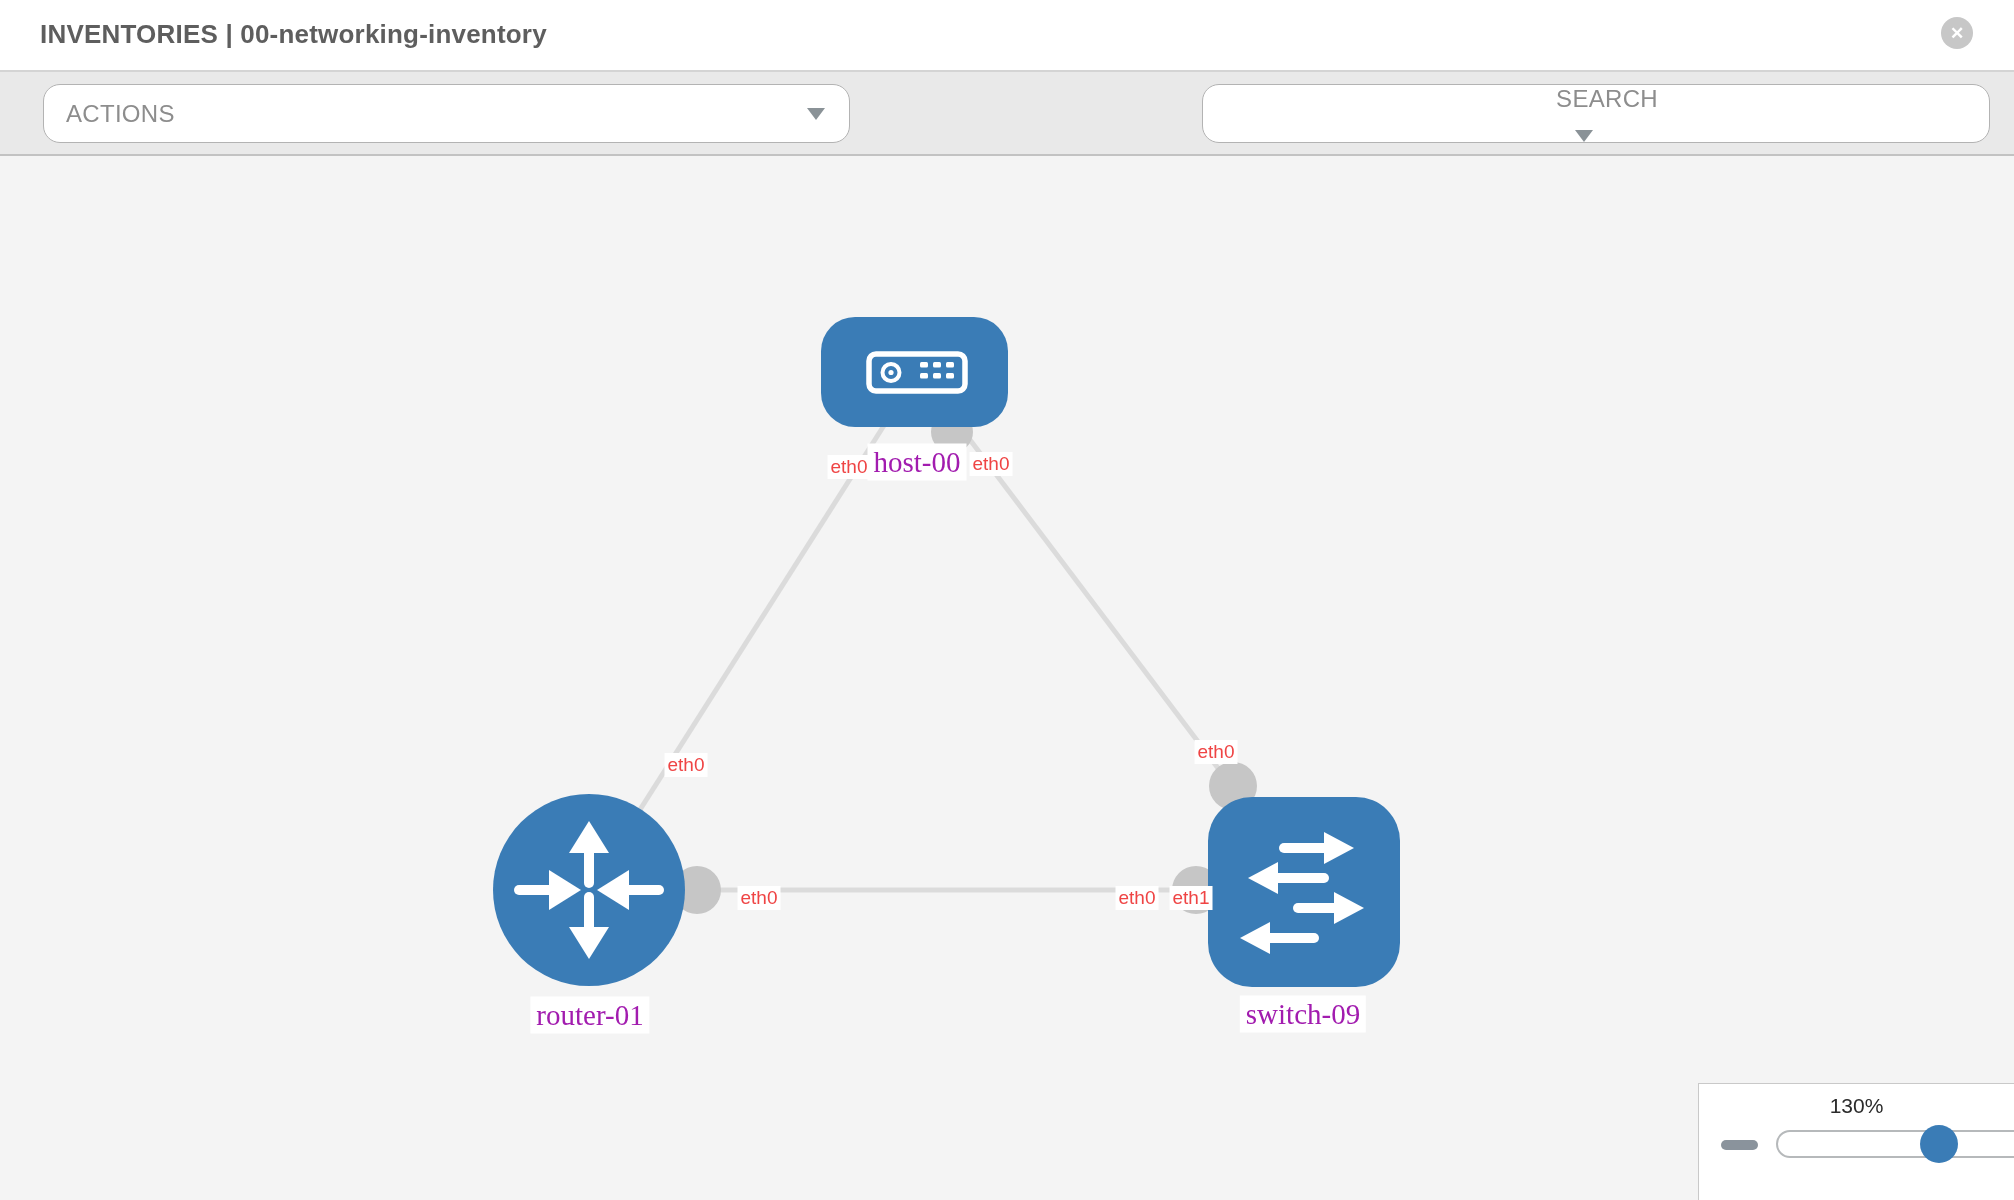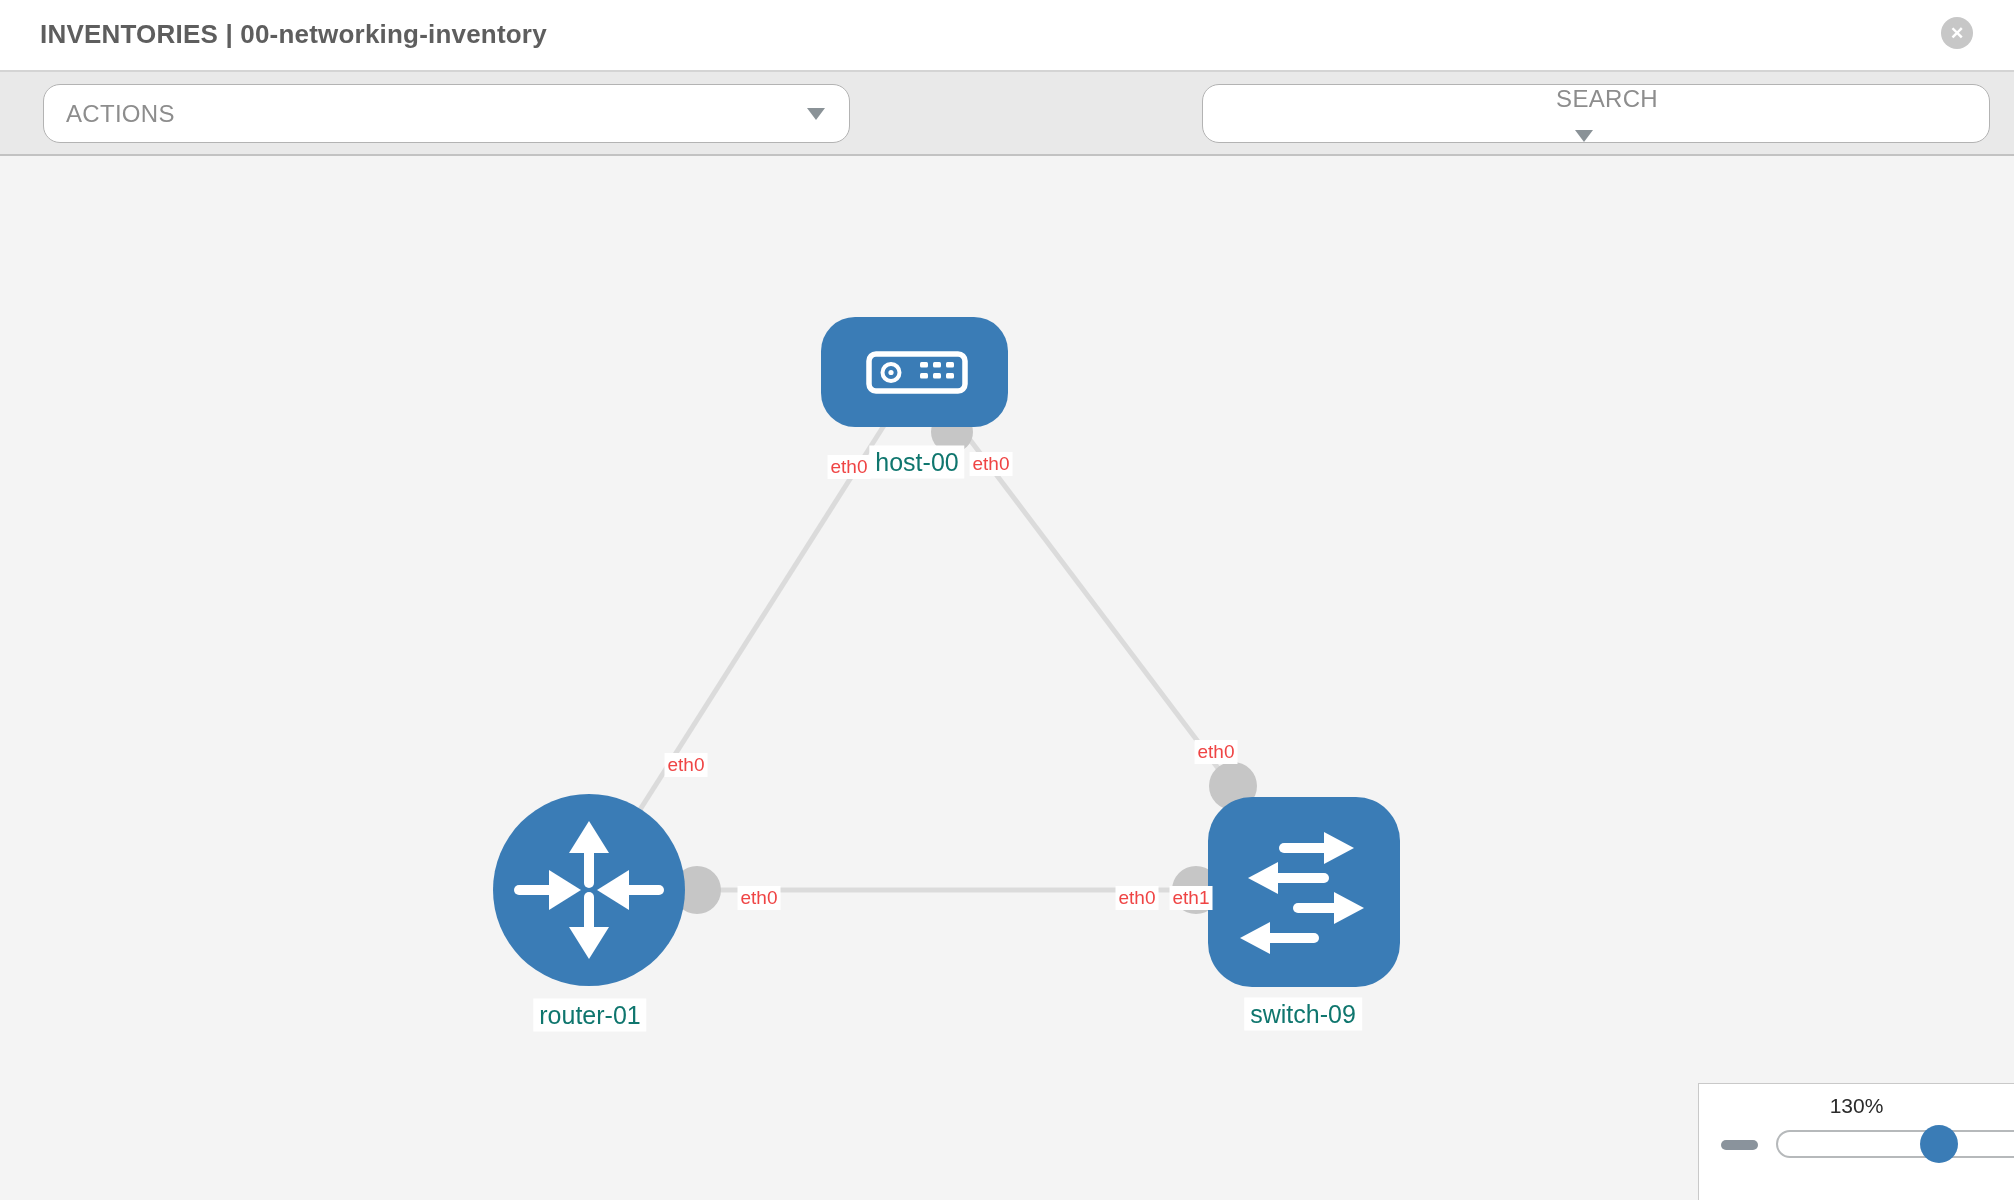--- a/index.html
+++ b/index.html
@@ -44,21 +44,21 @@
   .tool-icon{position:absolute;top:97px;width:40px;height:40px;cursor:pointer;}
   #wrench-btn{left:1046px;}
   #key-btn{left:1112px;}
   
   #canvas{
     position:absolute;top:156px;left:0;width:2014px;height:1044px;background:#f4f4f4;
   }
   #topo-svg{position:absolute;top:0;left:0;}
   .node-label{
     position:absolute;transform:translate(-50%,-50%);
-    background:#ffffff;color:#0f766e;font-size:25px;padding:2px 6px;white-space:nowrap;
+    background:#ffffff;color:#a21caf;font-size:29px;padding:2px 6px;white-space:nowrap;font-family:Liberation Serif, serif;
   }
   .eth-label{
     position:absolute;transform:translate(-50%,-50%);
     background:#ffffff;color:#ef4444;font-size:19px;padding:1px 3px;white-space:nowrap;
   }
   
   #zoom-panel{
     position:absolute;right:0;bottom:0;width:316px;height:117px;background:#ffffff;
     border-left:1px solid #c9c9c9;border-top:1px solid #c9c9c9;box-sizing:border-box;
   }

